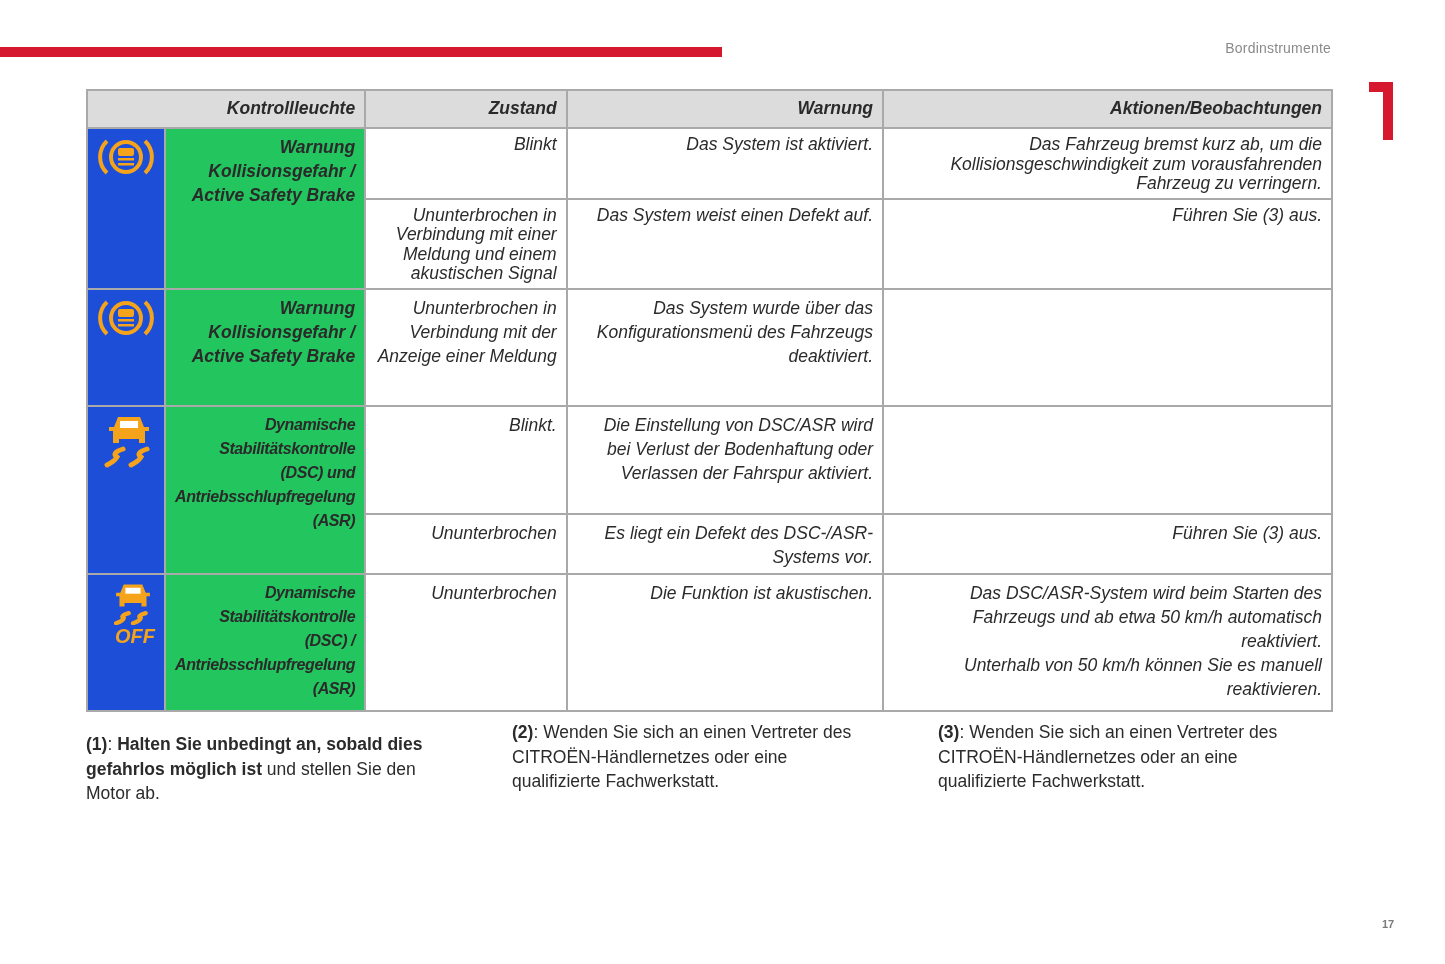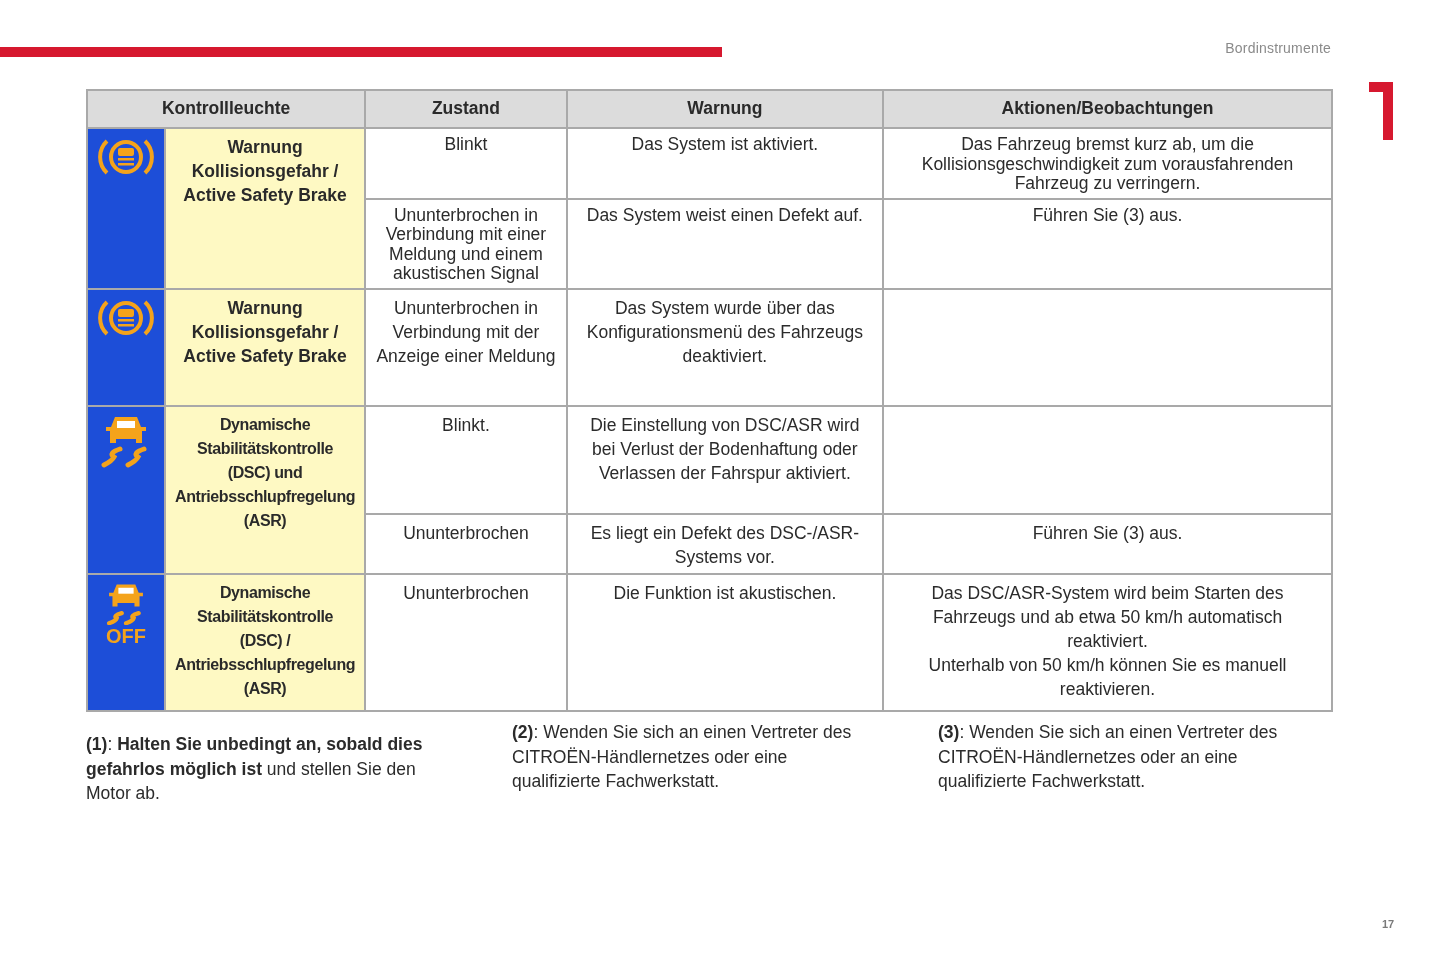--- a/index.html
+++ b/index.html
@@ -6,24 +6,24 @@
     body { width: 1445px; height: 964px; position: relative; overflow: hidden;
            font-family: "Liberation Sans", sans-serif; color: #2b2b2b; }
     .topbar { position: absolute; left: 0; top: 47px; width: 722px; height: 10px; background: #d6182f; }
     .section-title { position: absolute; right: 114px; top: 40px; font-size: 14px; color: #8a8a8a;
                      font-family: "Liberation Sans", sans-serif; letter-spacing: 0.2px; text-align: center; }
     .chapter-num { position: absolute; left: 1369px; top: 82px; width: 26px; height: 58px; }
     .page-num { position: absolute; left: 1382px; top: 918px; font-size: 11px; font-weight: bold; color: #7a7a7a; }
 
     table.main { position: absolute; left: 86px; top: 89px; width: 1247px; border-collapse: collapse;
                  font-size: 17.5px; line-height: 19.5px; }
-    table.main td, table.main th { border: 2px solid #a9a9a9; vertical-align: top; text-align: center; padding: 6px 9px 4px 9px; }
+    table.main td, table.main th { border: 2px solid #a9a9a9; vertical-align: top; text-align: right; padding: 6px 9px 4px 9px; font-style: italic; }
     table.main th { background: #dcdcdc; font-weight: bold; height: 36px; vertical-align: middle; padding: 0 9px; color: #2a2a2a; }
     td.icon { width: 50px; padding: 12px 7px 0 7px; text-align: center; background: #1d4ed8; margin-top: 19px; }
-    td.label { background: #fef9c3; font-weight: bold; line-height: 24px; padding-top: 5px; color: #2a2a2a; }
+    td.label { background: #22c55e; font-weight: bold; line-height: 24px; padding-top: 5px; color: #2a2a2a; }
     td.label.narrow { font-family: "Liberation Sans Narrow", "Liberation Sans", sans-serif; font-size: 16px;
                       font-stretch: condensed; letter-spacing: -0.4px; }
     .tall { line-height: 24px; }
     .tight { line-height: 19.5px; }
     .off-label { color: #f4a31b; font-weight: bold; font-size: 20px; display: block; margin-top: -2px; }
 
     .notes { position: absolute; top: 720px; left: 86px; width: 1260px; font-size: 17.5px; line-height: 24.5px; color: #2b2b2b; }
     .note { position: absolute; top: 0; width: 380px; }
     .note b { font-weight: bold; }
   </style>

